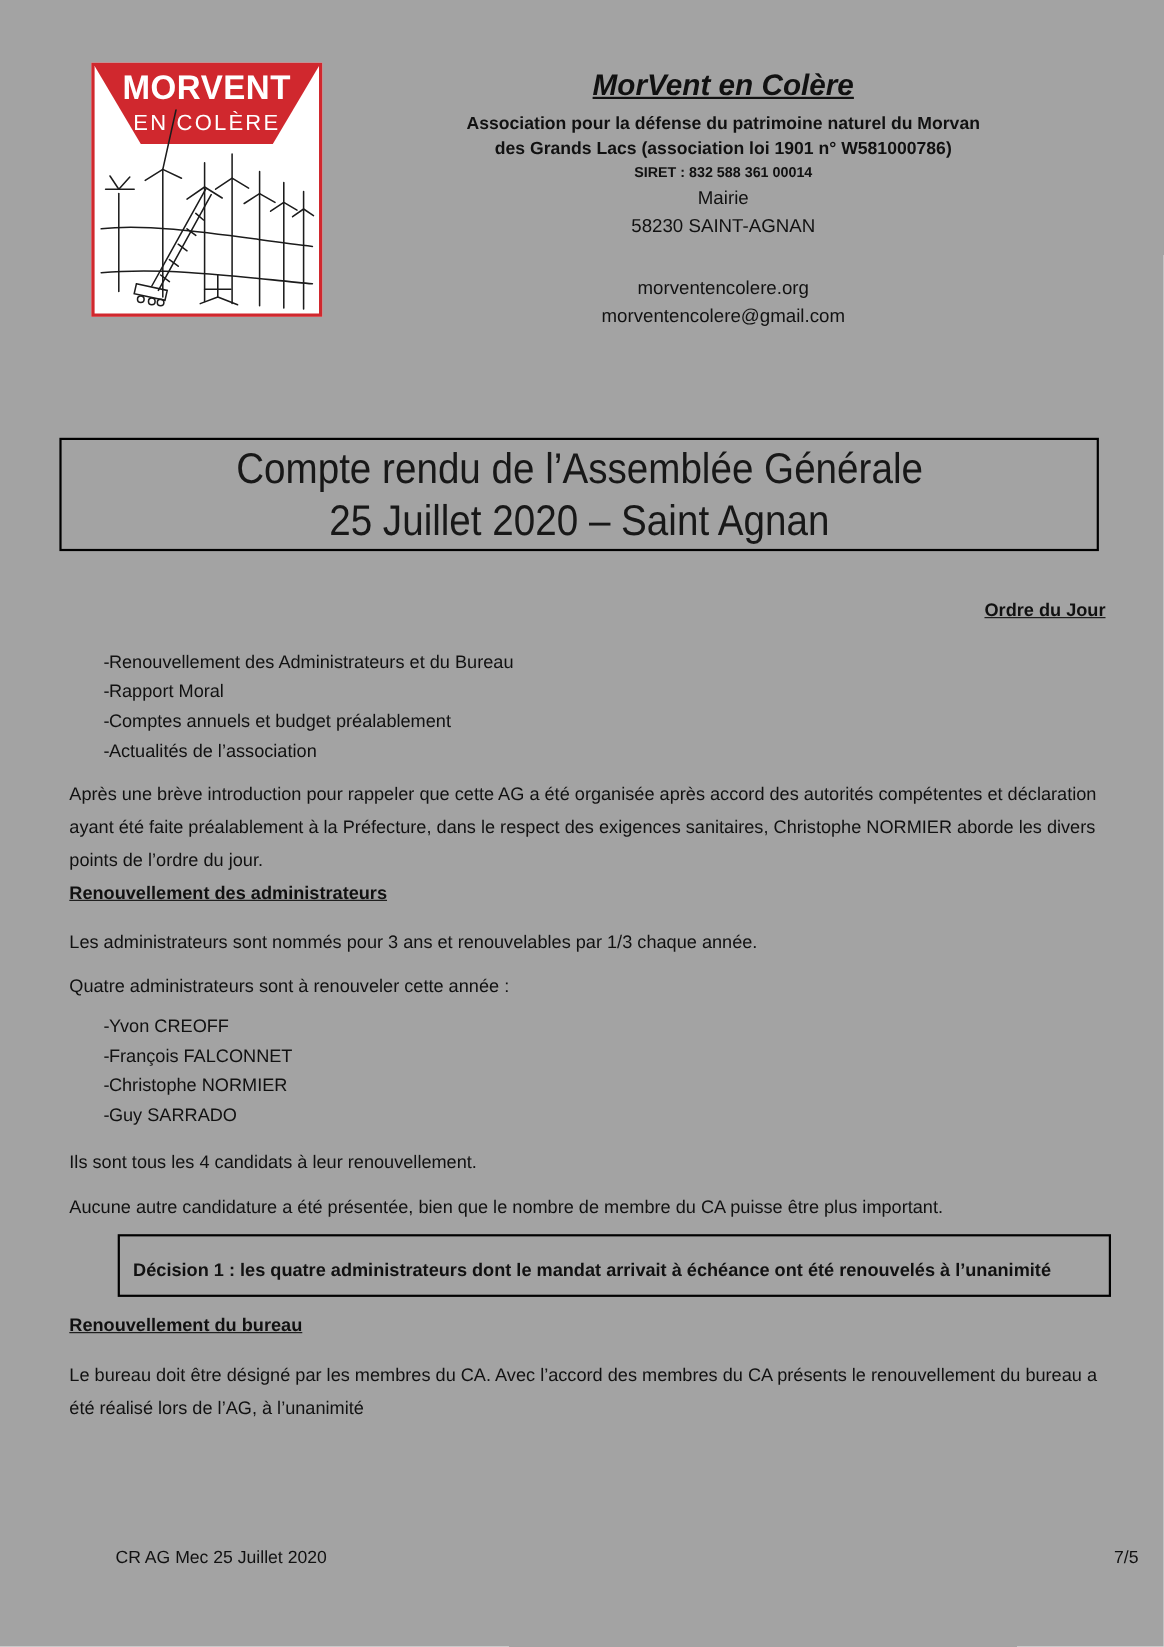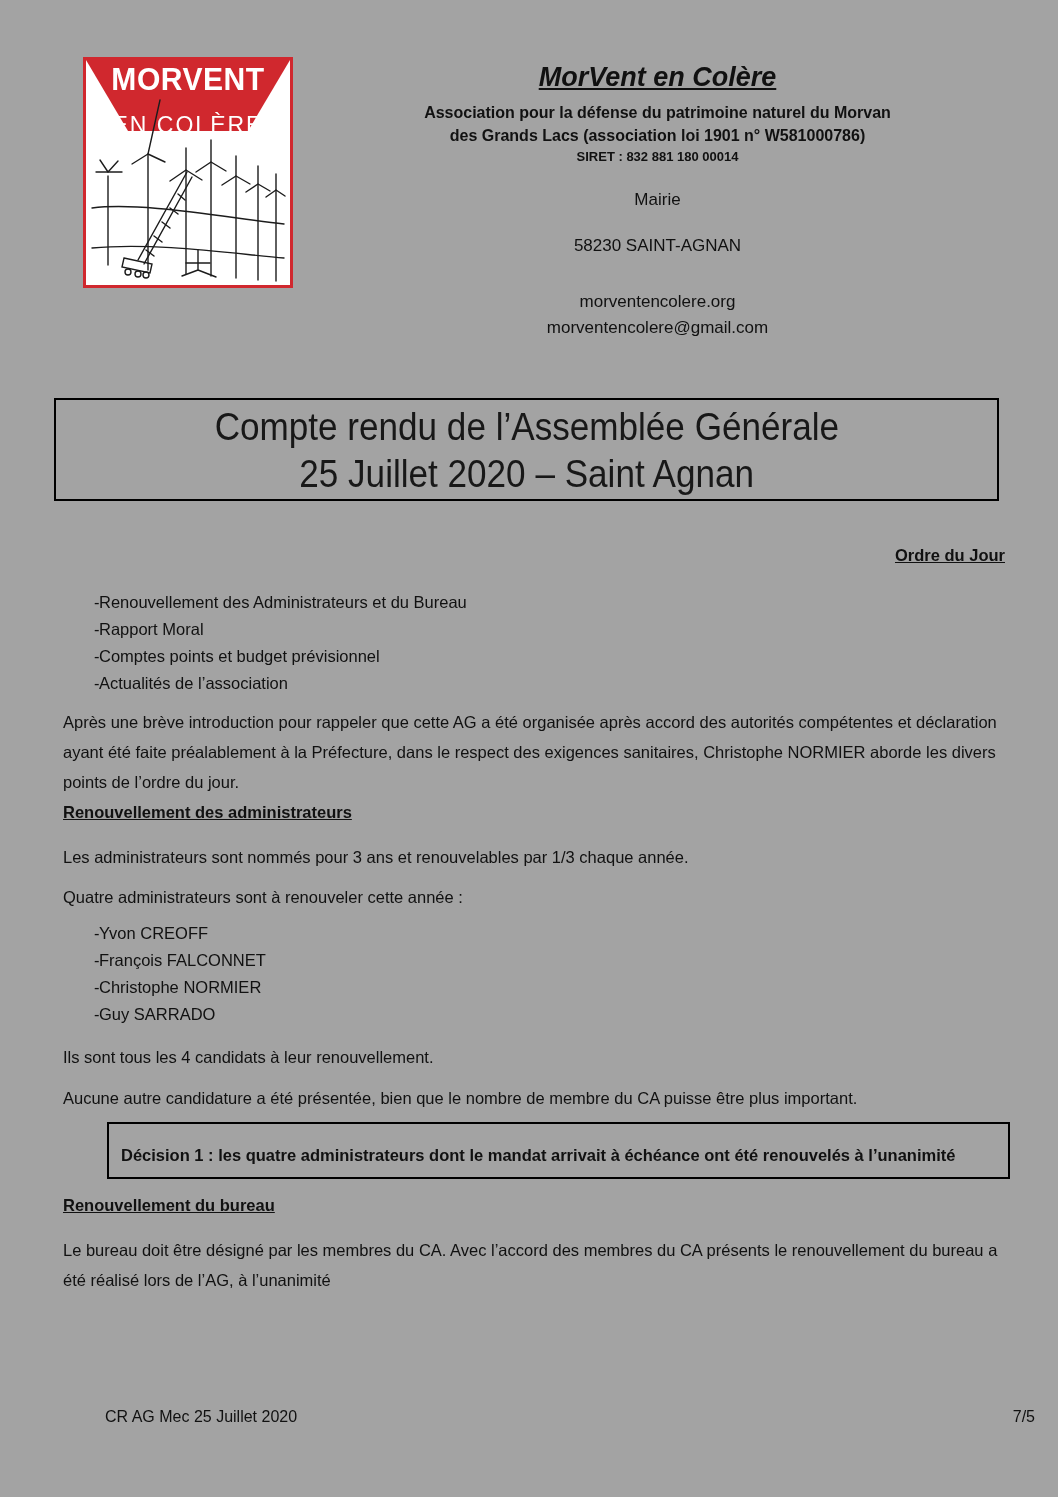--- a/index.html
+++ b/index.html
@@ -14,27 +14,27 @@
   
   .logo{
     position:absolute;left:83px;top:57px;width:210px;height:231px;
     border:3px solid #d0282e;background:#fff;box-sizing:border-box;
   }
   .logo svg{display:block;width:100%;height:100%;}
   .banner-text{
     position:absolute;left:0;top:4px;width:100%;text-align:center;color:#fff;line-height:1;
   }
   .banner-line1{font-weight:700;font-size:31px;letter-spacing:.5px;transform:scaleX(.97);display:inline-block;}
-  .banner-line2{font-weight:400;font-size:23px;letter-spacing:2px;margin-top:19px;}
+  .banner-line2{font-weight:400;font-size:20px;letter-spacing:2px;margin-top:7px;}
   
   .header{position:absolute;left:340px;top:62px;width:635px;text-align:center;}
   .hdr-title{font-size:27px;font-weight:700;text-decoration:underline;margin:0 0 8px 0;font-style:italic;}
   .hdr-sub{font-size:16px;font-weight:700;line-height:23px;}
   .hdr-siret{font-size:13px;font-weight:700;line-height:20px;}
-  .hdr-addr{font-size:17px;font-weight:400;line-height:26px;margin-top:20px;}
+  .hdr-addr{font-size:17px;font-weight:400;line-height:26px;}
   .hdr-gap{height:30px;}
   .hdr-contact{font-size:17px;font-weight:400;line-height:26px;}
   
   .title-box{
     position:absolute;left:54px;top:398px;width:945px;height:103px;
     border:2px solid #000;box-sizing:border-box;
     display:flex;flex-direction:column;justify-content:center;align-items:center;
   }
   .title-line{font-size:39px;line-height:47px;font-weight:400;display:inline-block;transform:scaleX(.9);white-space:nowrap;color:#181818;}
   
@@ -110,21 +110,21 @@
     <div class="banner-text">
       <div><span class="banner-line1">MORVENT</span></div>
       <div class="banner-line2">EN COLÈRE</div>
     </div>
   </div>
 
   <div class="header">
     <div class="hdr-title">MorVent en Colère</div>
     <div class="hdr-sub">Association pour la défense du patrimoine naturel du Morvan</div>
     <div class="hdr-sub">des Grands Lacs (association loi 1901 n° W581000786)</div>
-    <div class="hdr-siret">SIRET : 832 881 180 00014</div>
+    <div class="hdr-siret">SIRET : 832 588 361 00014</div>
     <div class="hdr-addr">Mairie</div>
     <div class="hdr-addr">58230 SAINT-AGNAN</div>
     <div class="hdr-gap"></div>
     <div class="hdr-contact">morventencolere.org</div>
     <div class="hdr-contact">morventencolere@gmail.com</div>
   </div>
 
   <div class="title-box">
     <span class="title-line">Compte rendu de l’Assemblée Générale</span>
     <span class="title-line">25 Juillet 2020 – Saint Agnan</span>
@@ -135,21 +135,21 @@
     <li>
         <span class="dash">-</span>
         <span>Renouvellement des Administrateurs et du Bureau</span>
       </li>
     <li>
         <span class="dash">-</span>
         <span>Rapport Moral</span>
       </li>
     <li>
         <span class="dash">-</span>
-        <span>Comptes points et budget prévisionnel</span>
+        <span>Comptes annuels et budget préalablement</span>
       </li>
     <li>
         <span class="dash">-</span>
         <span>Actualités de l’association</span>
       </li>
   </ul>
 
   <div class="abs para" style="top:707px;">Après une brève introduction pour rappeler que cette AG a été organisée après accord des autorités compétentes et déclaration ayant été faite préalablement à la Préfecture, dans le respect des exigences sanitaires, Christophe NORMIER aborde les divers points de l’ordre du jour.</div>
 
   <div class="abs h-section" style="top:803px;">Renouvellement des administrateurs</div>

